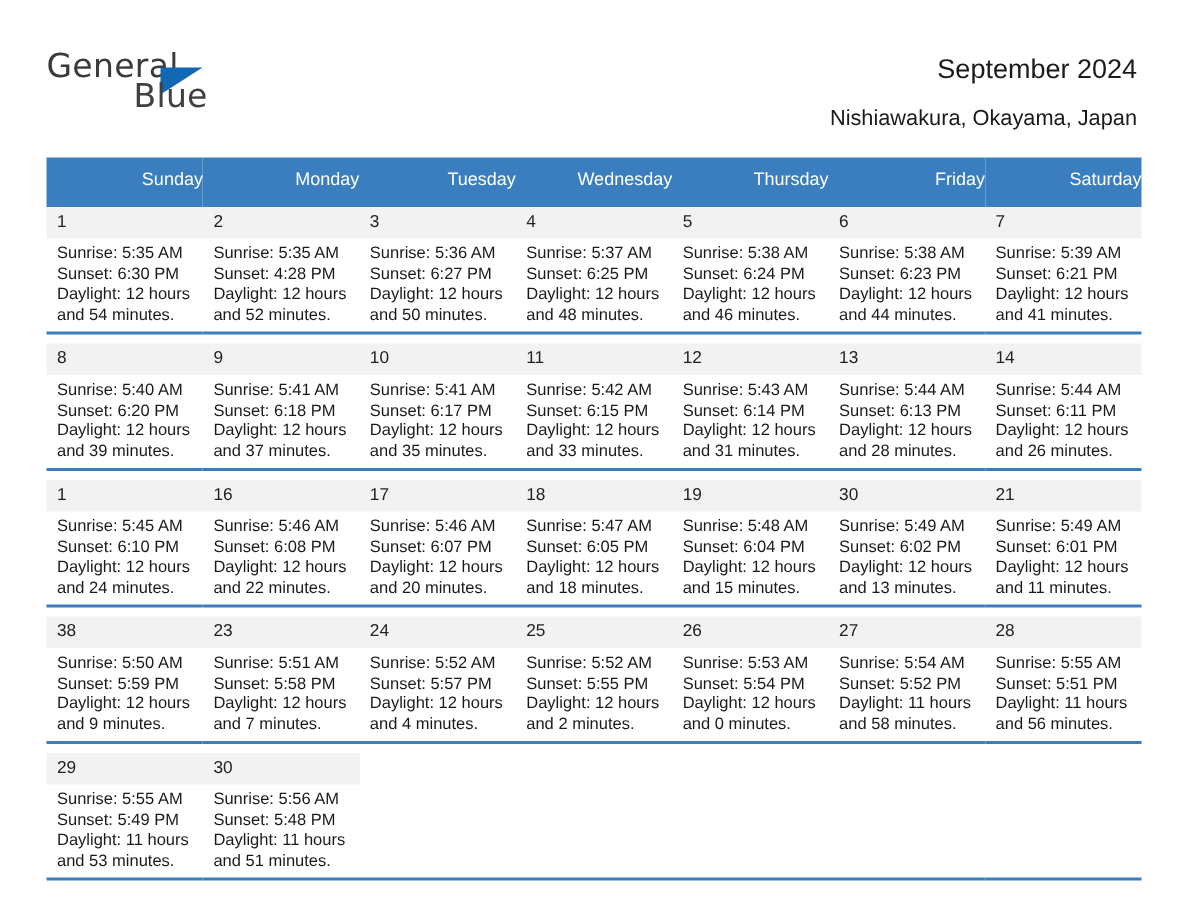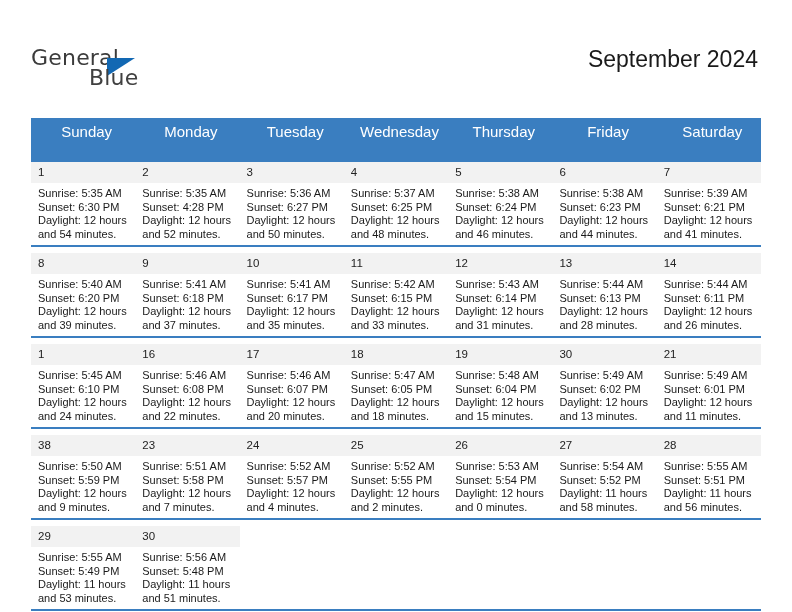--- a/index.html
+++ b/index.html
@@ -12,21 +12,20 @@
     background: #ffffff;
     font-family: "Liberation Sans", sans-serif;
     color: #000000;
     overflow: hidden;
   }
 
   .page {
     position: relative;
     width: 792px;
     height: 588px;
-    margin-top: 13px;
   }
 
   
   .header {
     position: absolute;
     left: 0;
     top: 0;
     width: 792px;
     height: 96px;
   }
@@ -68,21 +67,21 @@
     border-bottom: 18px solid transparent;
   }
 
   .title-block {
     position: absolute;
     right: 34px;
     top: 30px;
     text-align: right;
   }
   .cal-title {
-    font-size: 23px;
+    font-size: 18px;
     color: #1a1a1a;
     line-height: 32px;
     white-space: nowrap;
     font-weight: normal;
     margin: 0;
   }
   .cal-subtitle {
     font-size: 14.5px;
     color: #1a1a1a;
     line-height: 20px;
@@ -97,23 +96,23 @@
     top: 105px;
     width: 730px;
     border-collapse: collapse;
     table-layout: fixed;
   }
 
   .calendar th {
     background: #3a7ec0;
     color: #ffffff;
     font-weight: normal;
-    font-size: 15px;
-    text-align: center;
-    padding: 5px 0 22px 7px;
+    font-size: 12px;
+    text-align: right;
+    padding: 5px 0 11px 7px;
     height: 17px;
     line-height: 14px;
     border: none;
   }
 
   .calendar td {
     vertical-align: top;
     padding: 0;
     border: none;
     width: 104.28px;
@@ -168,20 +167,21 @@
   <div class="header">
 
     <div class="logo">
       <span class="logo-general">General</span>
       <span class="logo-triangle"></span>
       <span class="logo-blue">Blue</span>
     </div>
 
     <div class="title-block">
       <div class="cal-title">September 2024</div>
+      <div class="cal-subtitle">Nishiawakura, Okayama, Japan</div>
     </div>
 
   </div>
 
   <table class="calendar">
     <thead>
       <tr>
         <th>Sunday</th>
         <th>Monday</th>
         <th>Tuesday</th>

